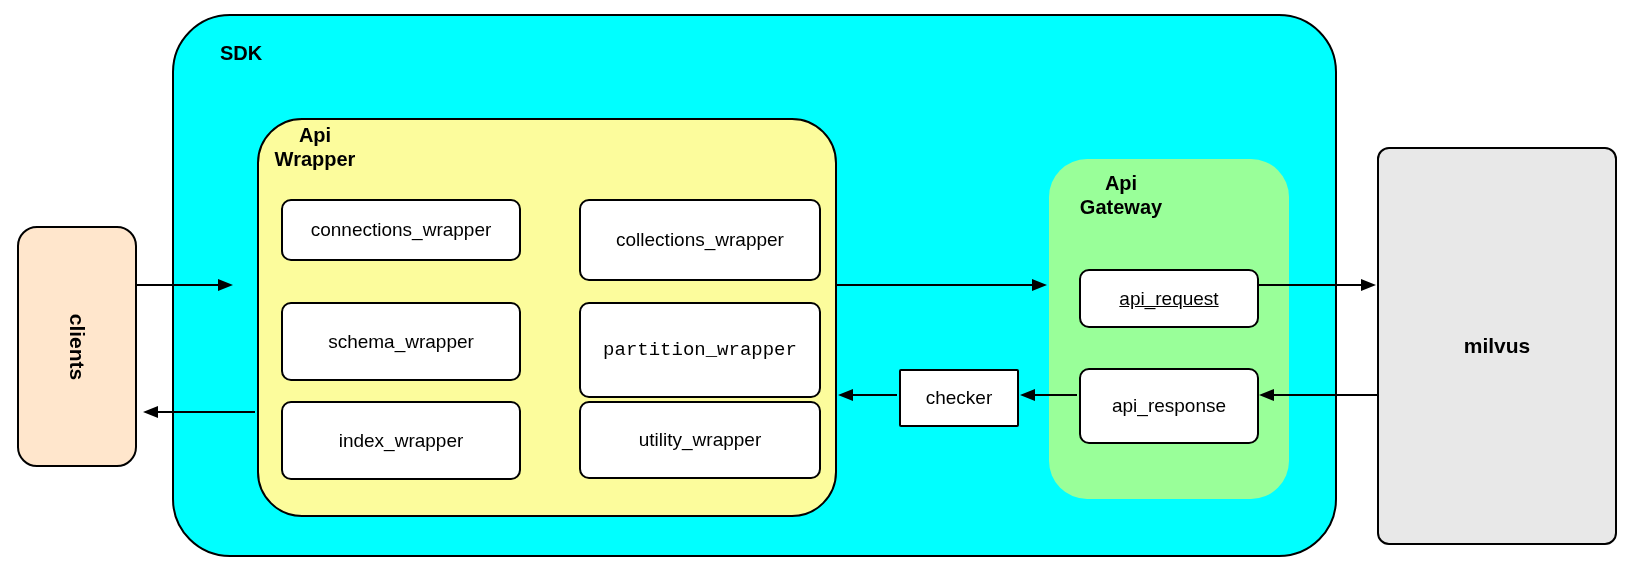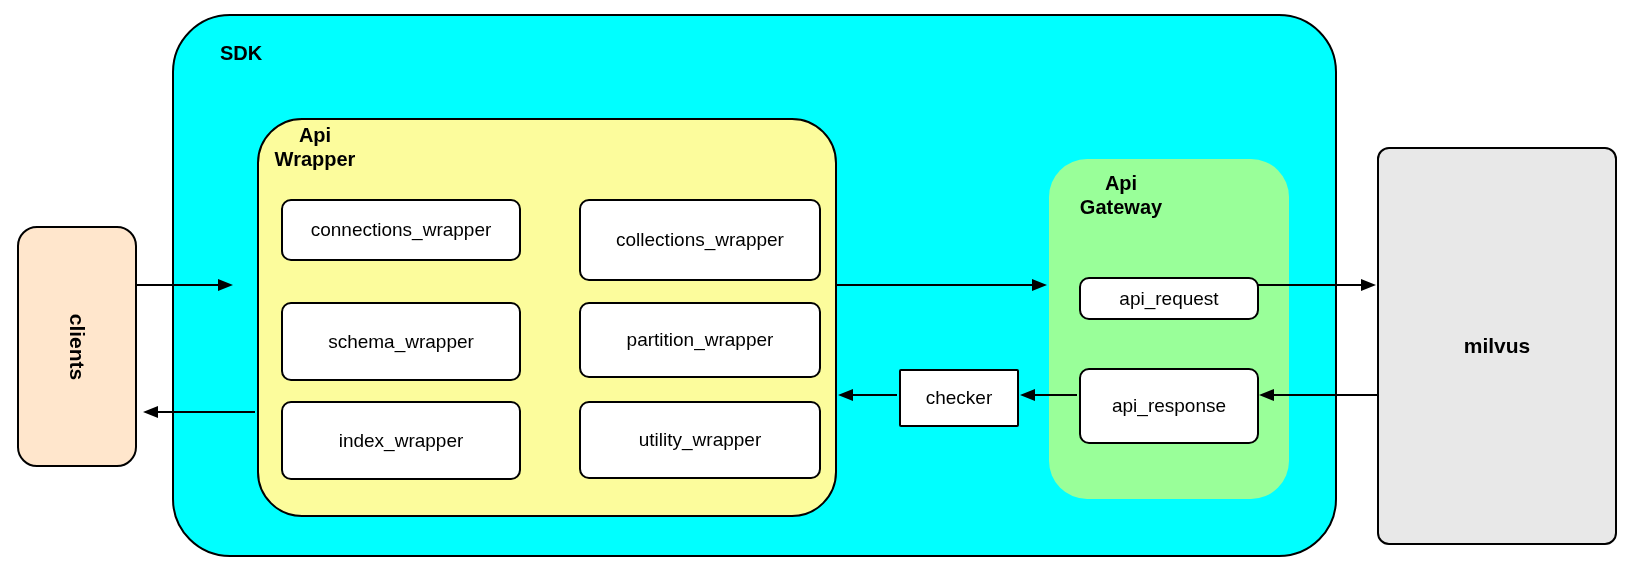--- a/index.html
+++ b/index.html
@@ -57,41 +57,41 @@
       </div>
       <div class="wbox" style="left:22px;top:79px;width:240px;height:62px;">
         <span>connections_wrapper</span>
       </div>
       <div class="wbox" style="left:320px;top:79px;width:242px;height:82px;">
         <span>collections_wrapper</span>
       </div>
       <div class="wbox" style="left:22px;top:182px;width:240px;height:79px;">
         <span>schema_wrapper</span>
       </div>
-      <div class="wbox" style="left:320px;top:182px;width:242px;height:76px;">
+      <div class="wbox" style="left:320px;top:182px;width:242px;height:96px;font-family:Liberation Mono, monospace;">
         <span>partition_wrapper</span>
       </div>
       <div class="wbox" style="left:22px;top:281px;width:240px;height:79px;">
         <span>index_wrapper</span>
       </div>
       <div class="wbox" style="left:320px;top:281px;width:242px;height:78px;">
         <span>utility_wrapper</span>
       </div>
     </div>
 
     <div class="wbox" style="left:725px;top:353px;width:120px;height:58px;border-radius:2px;">
       <span>checker</span>
     </div>
 
     <div class="node gateway" style="left:875px;top:143px;width:240px;height:340px;">
       <div class="title two-line" style="left:22px;top:12px;width:100px;">
         <span>Api</span>
         <span>Gateway</span>
       </div>
-      <div class="wbox" style="left:30px;top:118px;width:180px;height:43px;">
+      <div class="wbox" style="left:30px;top:110px;width:180px;height:59px;text-decoration:underline;">
         <span>api_request</span>
       </div>
       <div class="wbox" style="left:30px;top:209px;width:180px;height:76px;">
         <span>api_response</span>
       </div>
     </div>
   </div>
 
   <div class="node milvus" style="left:1377px;top:147px;width:240px;height:398px;">
     <span class="milvus-label">milvus</span>

